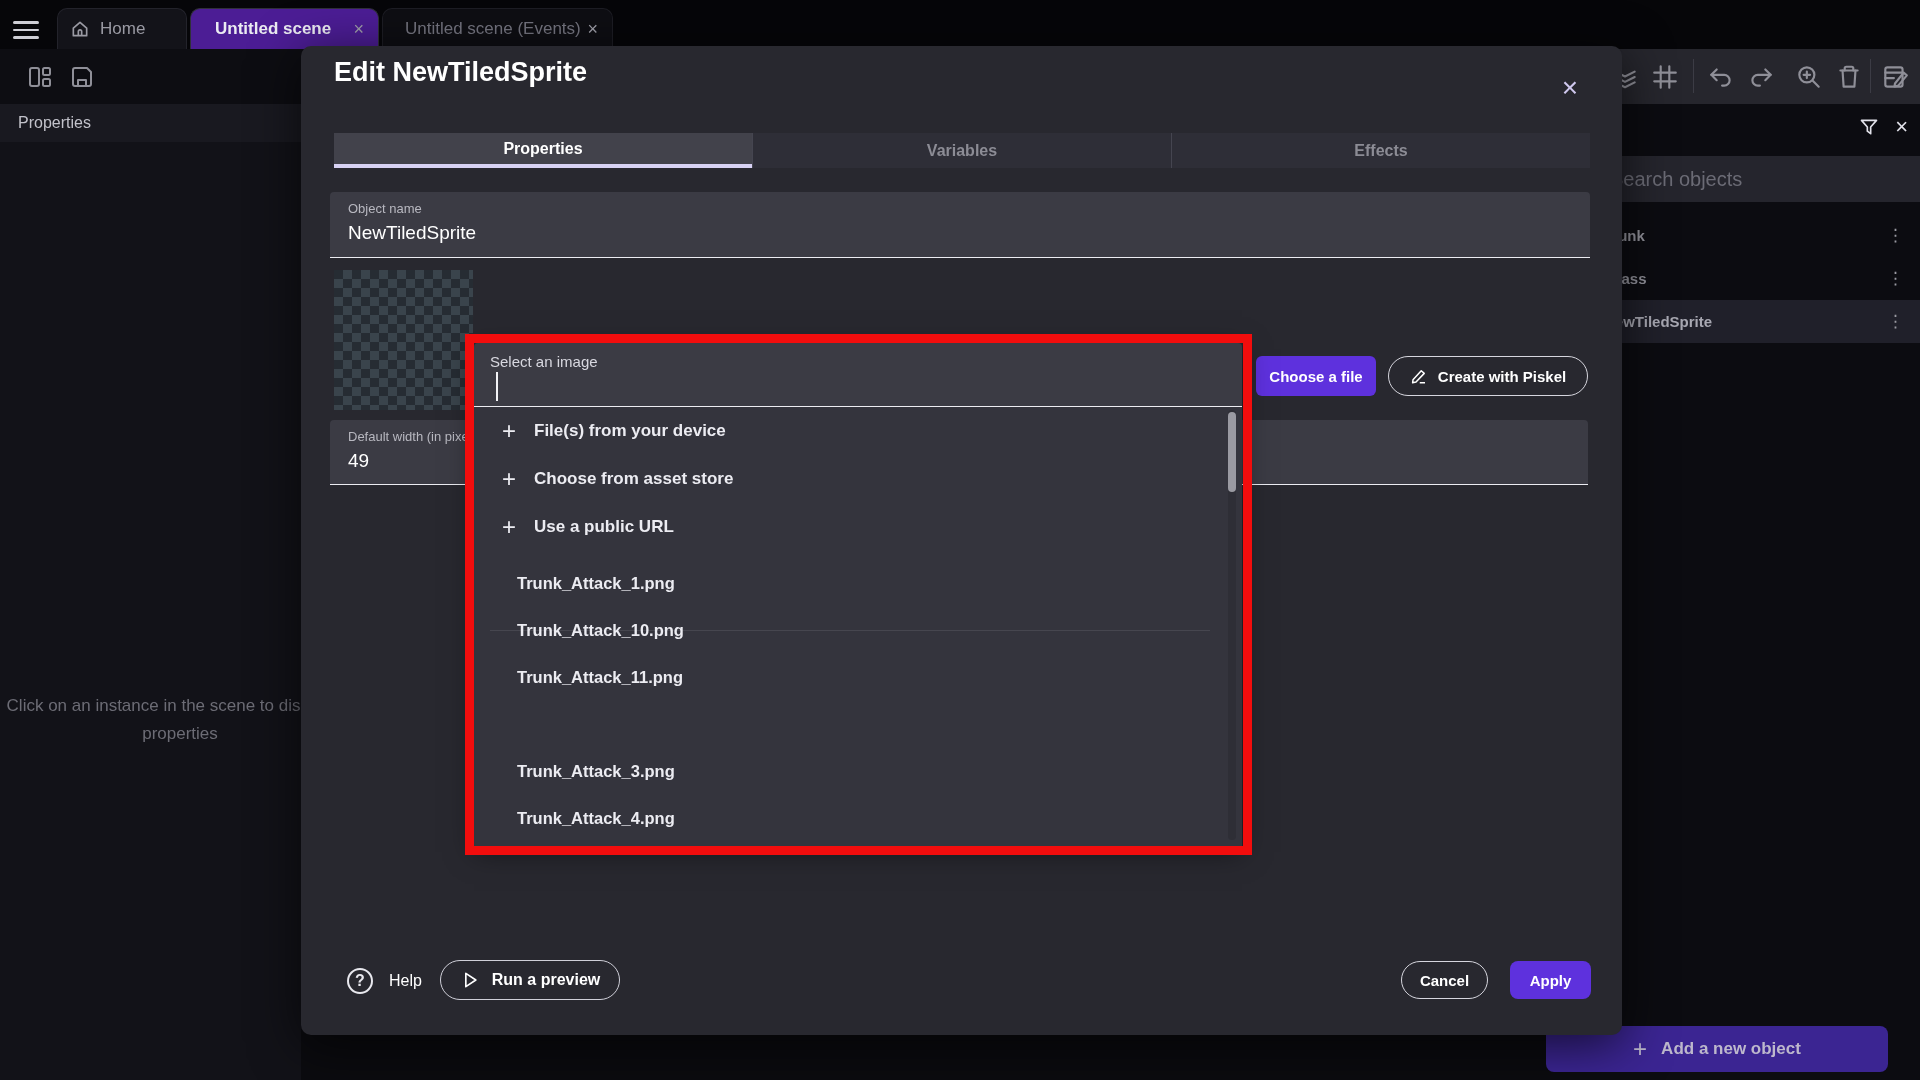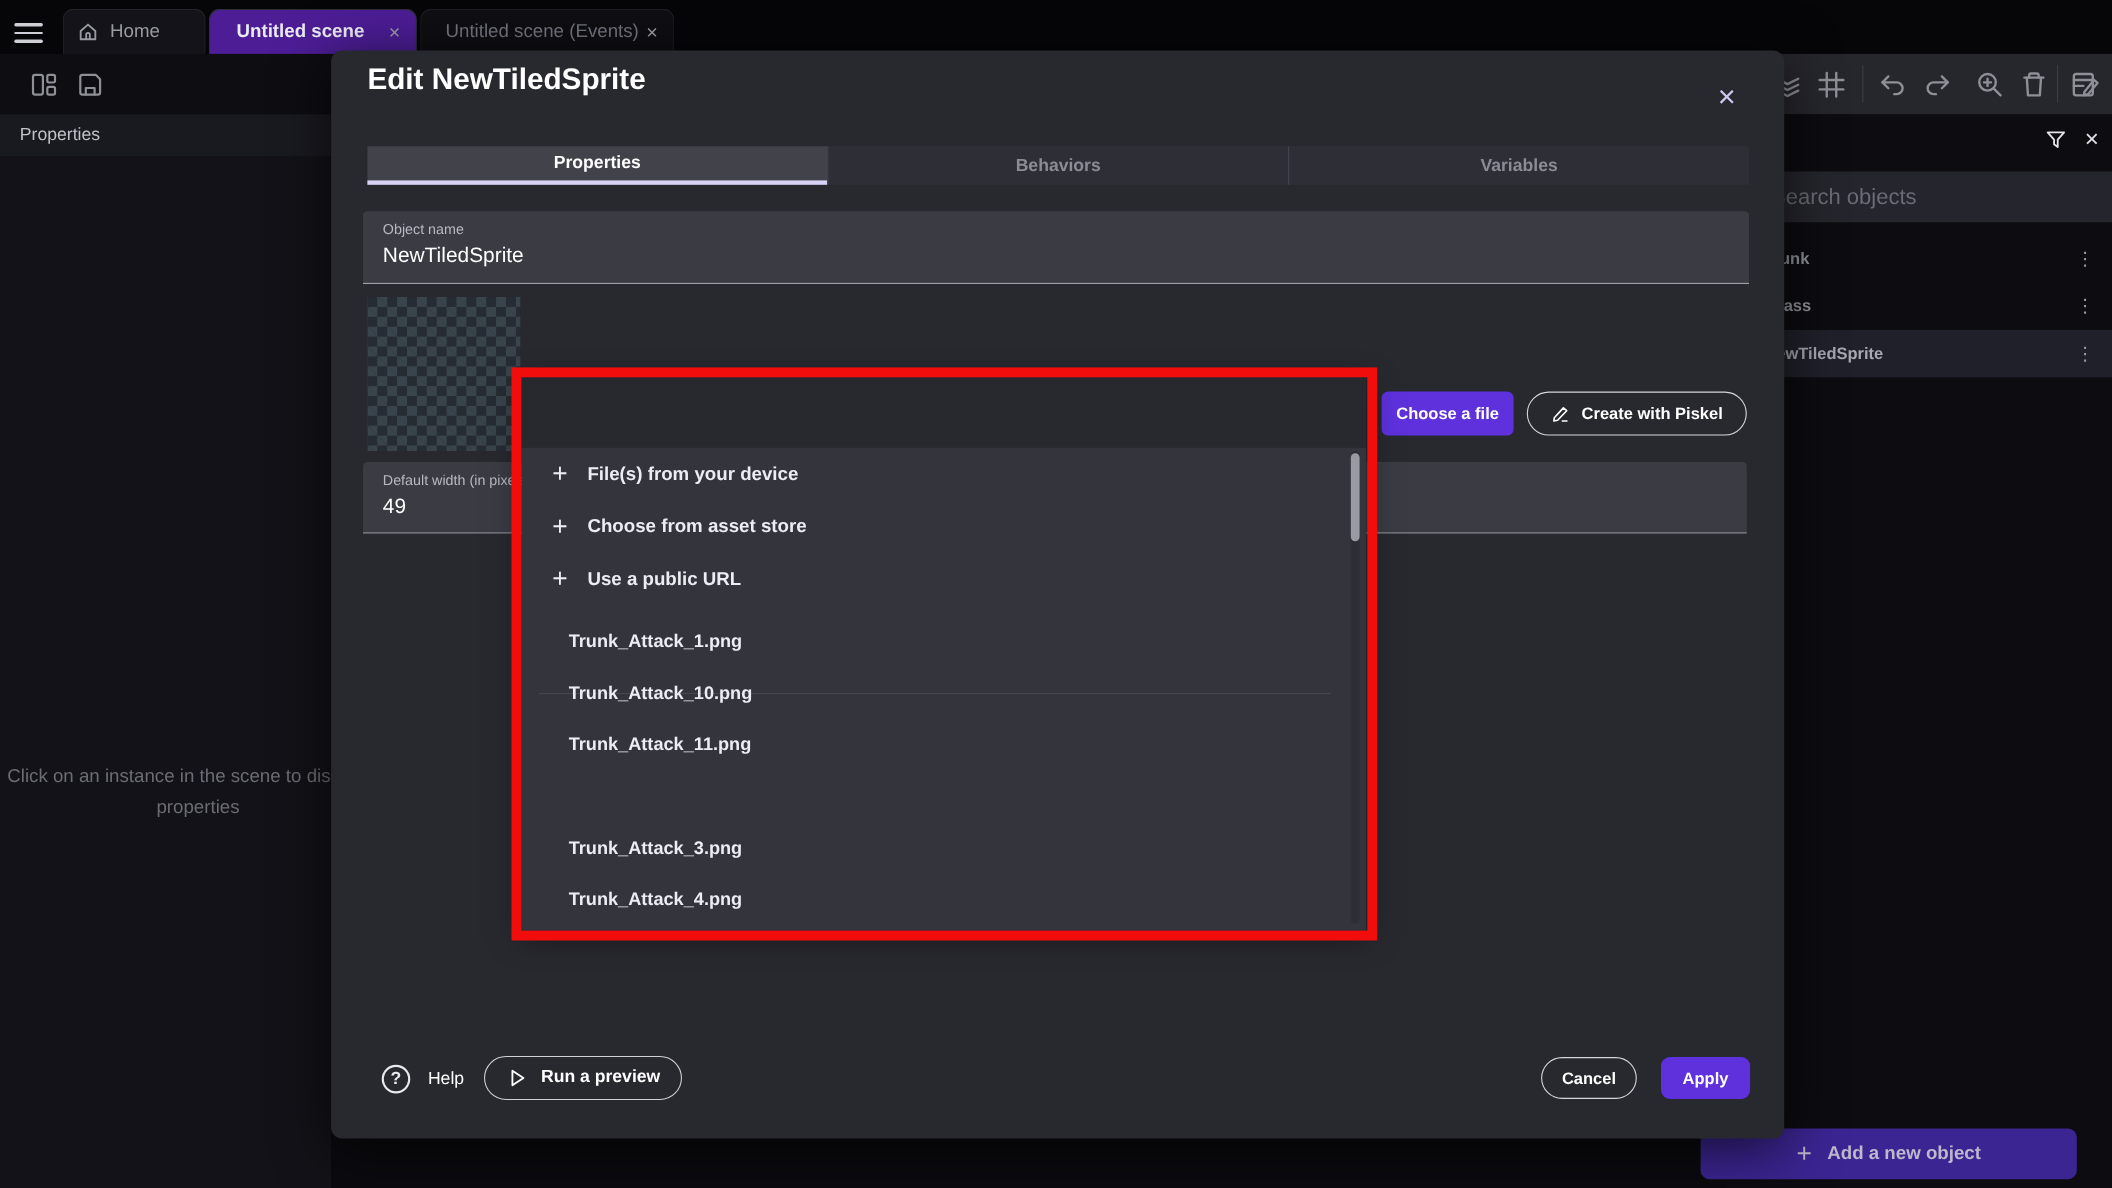--- a/index.html
+++ b/index.html
@@ -232,22 +232,22 @@
     </div>
   </div>
 
 
   <div class="abs modal">
     <div class="modal-title">Edit NewTiledSprite</div>
     <div class="modal-close">×</div>
 
     <div class="mtabs">
       <div class="mtab active">Properties</div>
-      <div class="mtab">Behaviors</div>
       <div class="mtab">Variables</div>
+      <div class="mtab">Effects</div>
     </div>
 
     <div class="field f-objname">
       <span class="flabel">Object name</span>
       <span class="fvalue">NewTiledSprite</span>
     </div>
 
     <div class="thumb"></div>
 
     <div class="field f-width">
@@ -277,20 +277,24 @@
             <path d="M7 4 L19 12 L7 20 Z"></path>
           </svg>
       </span>
       <span>Run a preview</span>
     </div>
     <div class="btn btn-cancel">Cancel</div>
     <div class="btn btn-apply">Apply</div>
   </div>
 
   <div class="abs dropdown">
+    <div class="dd-head">
+      <span class="dd-label">Select an image</span>
+      <span class="dd-caret"></span>
+    </div>
     <div class="dd-list">
       <div class="dd-row" style="top:0px;">
         <span class="plus">+</span>
         <span class="alabel">File(s) from your device</span>
       </div>
       <div class="dd-row" style="top:48px;">
         <span class="plus">+</span>
         <span class="alabel">Choose from asset store</span>
       </div>
       <div class="dd-row" style="top:96px;">

